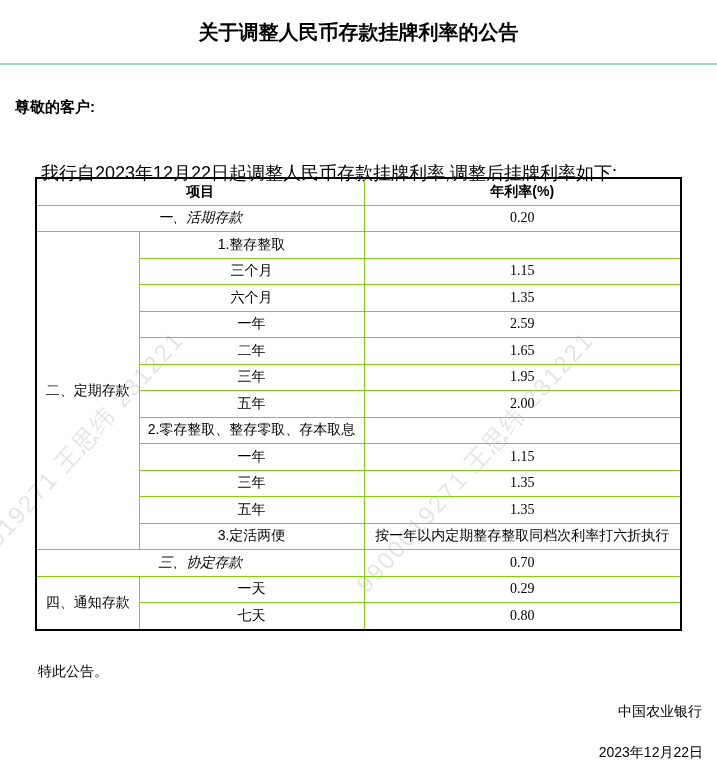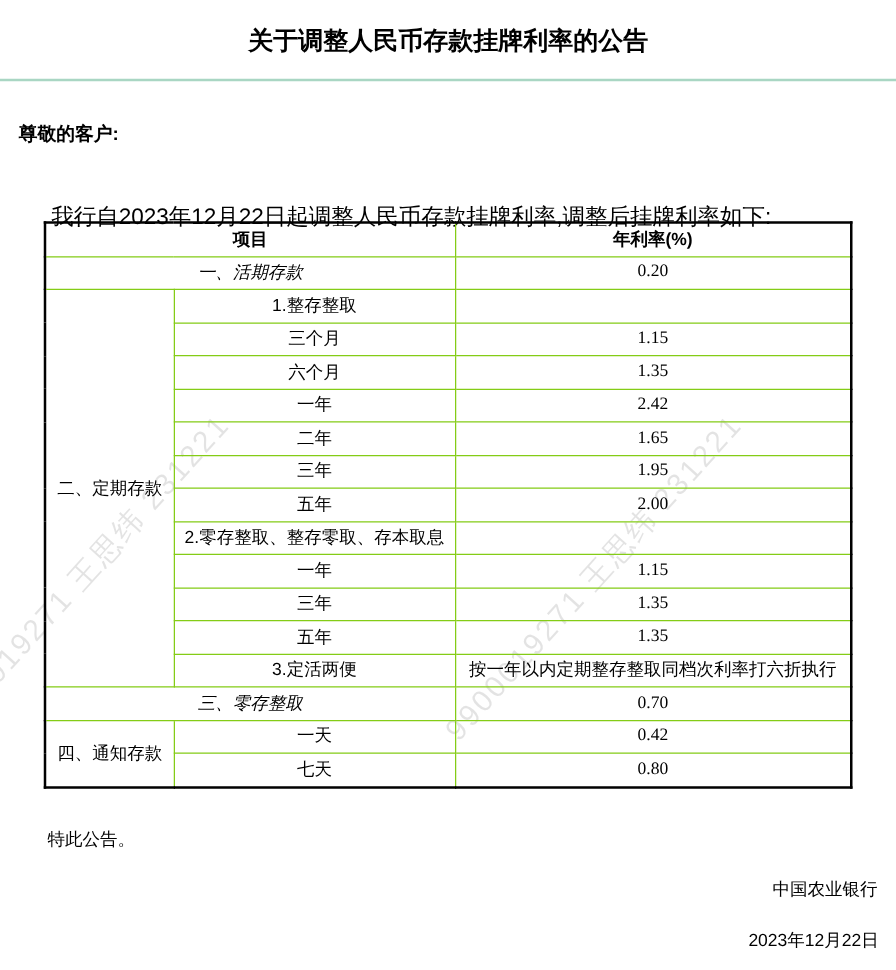--- a/index.html
+++ b/index.html
@@ -116,21 +116,21 @@
   <tr>
     <td>三个月</td>
     <td class="rate">1.15</td>
   </tr>
   <tr>
     <td>六个月</td>
     <td class="rate">1.35</td>
   </tr>
   <tr>
     <td>一年</td>
-    <td class="rate">2.42</td>
+    <td class="rate">2.59</td>
   </tr>
   <tr>
     <td>二年</td>
     <td class="rate">1.65</td>
   </tr>
   <tr>
     <td>三年</td>
     <td class="rate">1.95</td>
   </tr>
   <tr>
@@ -151,27 +151,27 @@
   </tr>
   <tr>
     <td>五年</td>
     <td class="rate">1.35</td>
   </tr>
   <tr>
     <td class="sub">3.定活两便</td>
     <td>按一年以内定期整存整取同档次利率打六折执行</td>
   </tr>
   <tr>
-    <td colspan="2" class="cat">三、零存整取</td>
+    <td colspan="2" class="cat">三、协定存款</td>
     <td class="rate">0.70</td>
   </tr>
   <tr>
     <td rowspan="2" class="cat-c">四、通知存款</td>
     <td>一天</td>
-    <td class="rate">0.42</td>
+    <td class="rate">0.29</td>
   </tr>
   <tr>
     <td>七天</td>
     <td class="rate">0.80</td>
   </tr>
 </tbody>
   </table>
 
 <div class="closing">特此公告。</div>
 <div class="signature">中国农业银行</div>

